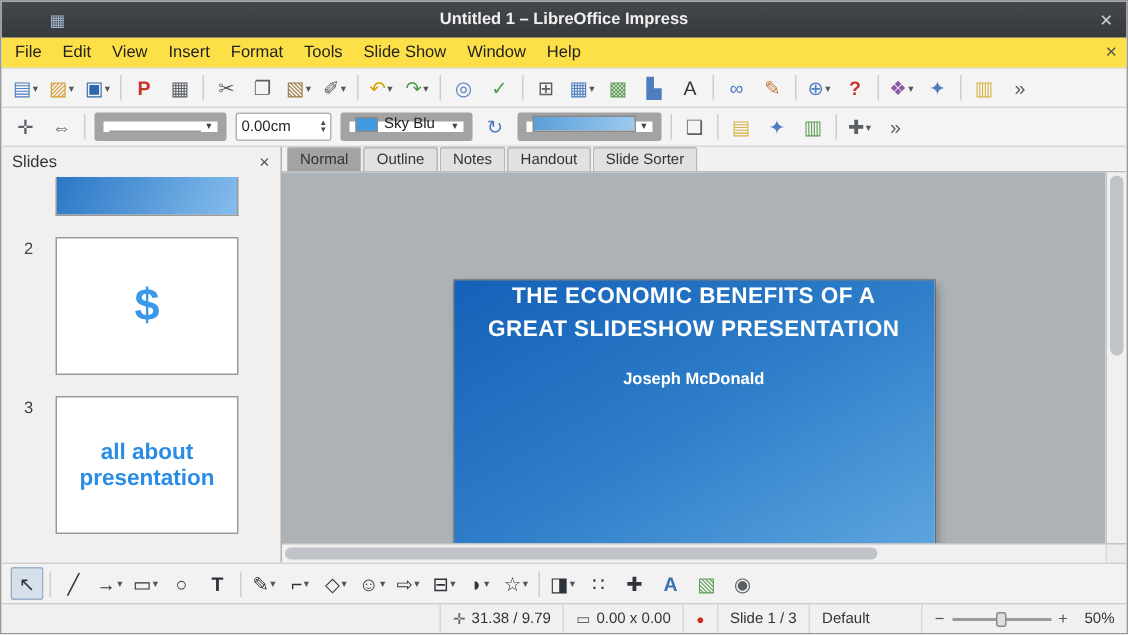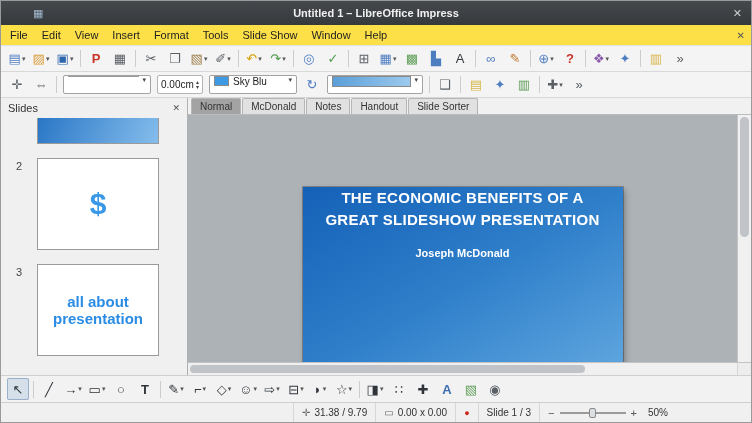--- a/index.html
+++ b/index.html
@@ -24,26 +24,26 @@
   
   .toolbar{height:26px;flex:0 0 26px;background:#f4f4f4;display:flex;align-items:center;
     padding:0 4px;border-bottom:1px solid #d8d8d8;}
   .tbtn{height:22px;min-width:22px;display:inline-flex;align-items:center;justify-content:center;
     padding:0 2px;border-radius:2px;margin:0 1px;}
   .tbtn .glyph{font-size:13px;line-height:1;color:#4a5258;}
   .tbtn .dd{font-size:7px;color:#555;margin-left:1px;}
   .tbtn.active{background:#d6e0ea;box-shadow:inset 0 0 0 1px #9ab0c8;}
   .tsep{width:1px;height:17px;background:#cdcdcd;margin:0 3px;display:inline-block;flex:0 0 1px;}
   
-  .combo{height:19px;background:#ffffff;border:1px solid #a3a3a3;border-radius:2px;
-    display:inline-flex;align-items:flex-start;font-size:10px;color:#222;padding:0 4px;margin:0 3px;}
+  .combo{height:19px;background:#ffffff;border:6px solid #a3a3a3;border-radius:2px;
+    display:inline-flex;align-items:flex-end;font-size:10px;color:#222;padding:0 4px;margin:0 3px;}
   .combo .dd{font-size:7px;color:#444;margin-left:auto;padding-left:3px;}
   .line-style{width:88px;}
   .line-preview{flex:1;height:0;border-top:1px solid #9a9a9a;}
-  .spin{width:46px;height:19px;background:#fff;border:1px solid #b4b4b4;border-radius:2px;
+  .spin{width:64px;height:19px;background:#fff;border:1px solid #b4b4b4;border-radius:2px;
     display:inline-flex;align-items:center;font-size:10px;color:#222;padding:0 3px;margin:0 3px;}
   .spin .val{flex:1;}
   .spin-arrows{display:flex;flex-direction:column;line-height:5px;font-size:6px;color:#444;}
   .line-color{width:88px;}
   .swatch{width:15px;height:10px;background:#3d9ae3;border:1px solid #8a8a8a;margin-right:4px;flex:0 0 15px;}
   .fill-style{width:70px;}
   .fill-color{width:96px;}
   .fill-swatch{flex:1;height:11px;border:1px solid #8a8a8a;
     background:linear-gradient(90deg,#5a9fd8,#9ccaee);}
   
@@ -323,21 +323,21 @@
             <span class="thumb3text">all about
 presentation</span>
           </div>
         </div>
       </div>
     </div>
 
     <div class="main">
       <div class="view-tabs">
           <span class="vtab active">Normal</span>
-          <span class="vtab">McDonald</span>
+          <span class="vtab">Outline</span>
           <span class="vtab">Notes</span>
           <span class="vtab">Handout</span>
           <span class="vtab">Slide Sorter</span>
         </div>
       <div class="canvas-wrap">
         <div class="canvas">
           <div class="slide">
             <div class="slide-title">THE ECONOMIC BENEFITS OF A
 GREAT SLIDESHOW PRESENTATION</div>
             <div class="slide-subtitle">Joseph McDonald</div>
@@ -442,20 +442,23 @@
     <div class="sb-seg">
       <span class="sb-icon">▭</span>
       <span>0.00 x 0.00</span>
     </div>
     <div class="sb-seg">
       <span class="sb-icon red">●</span>
     </div>
     <div class="sb-seg">
       <span>Slide 1 / 3</span>
     </div>
+    <div class="sb-seg sb-style">
+      <span>Default</span>
+    </div>
     <div class="sb-zoom">
       <span class="zoom-btn">−</span>
       <div class="zoom-slider">
         <div class="zoom-track"></div>
         <div class="zoom-notch"></div>
         <div class="zoom-thumb"></div>
       </div>
       <span class="zoom-btn">+</span>
       <span class="zoom-val">50%</span>
     </div>

